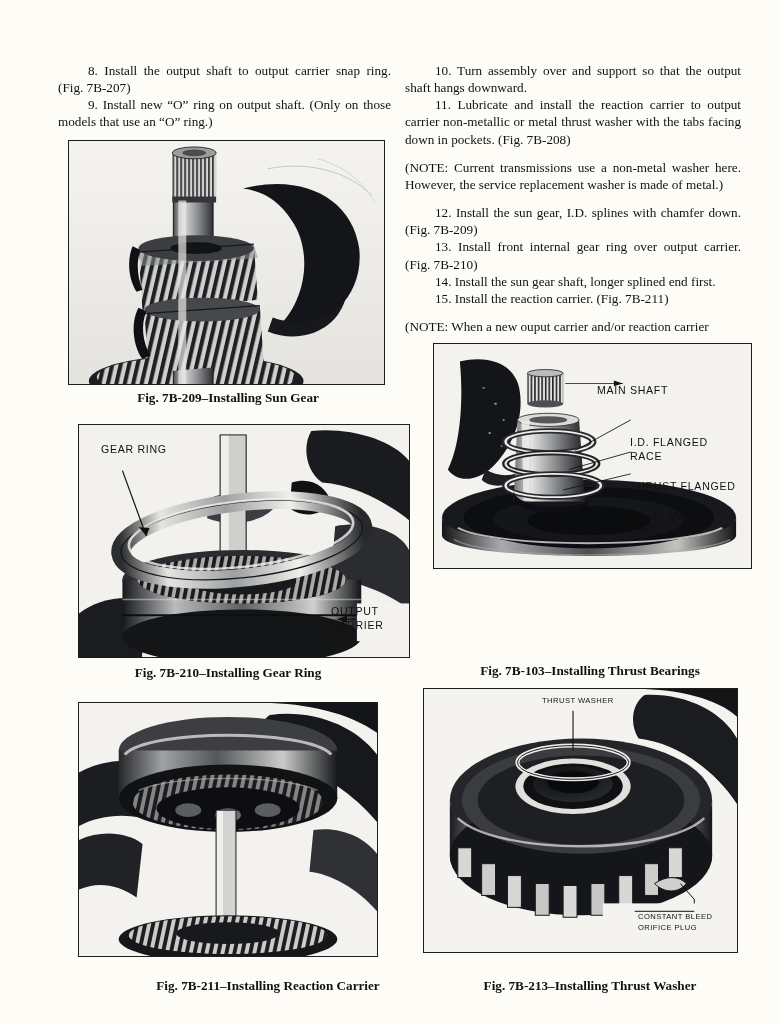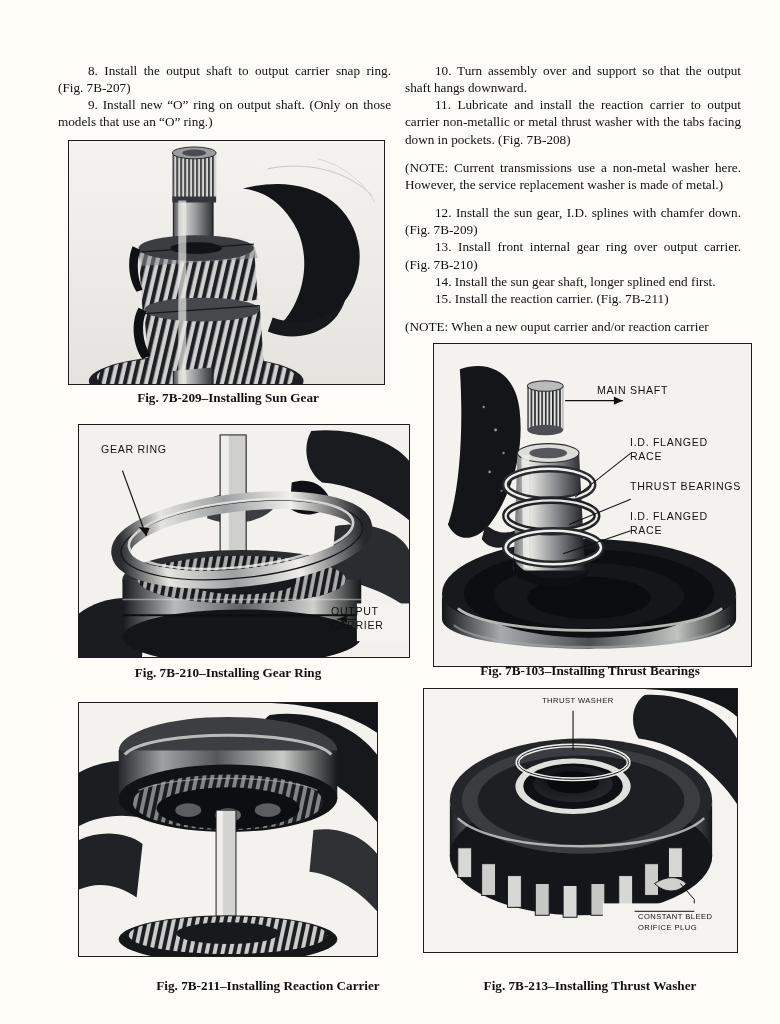--- a/index.html
+++ b/index.html
@@ -59,21 +59,21 @@
   }
   .lbl.sm{font-size:7.6px;letter-spacing:.45px;}
 
   
   #fig209{left:68px;top:140px;width:317px;height:245px;}
   #cap209{top:390px;left:58px;width:340px;}
   #fig210{left:78px;top:424px;width:304px;height:234px;padding-left:28px;}
   #cap210{top:665px;left:58px;width:340px;}
   #fig211{left:78px;top:702px;width:300px;height:255px;}
   #cap211{top:978px;left:48px;width:440px;}
-  #fig212{left:433px;top:343px;width:319px;height:324px;border-radius:23px;}
+  #fig212{left:433px;top:343px;width:319px;height:226px;border-radius:23px;}
   #cap212{top:663px;left:420px;width:340px;}
   #fig213{left:423px;top:688px;width:315px;height:265px;}
   #cap213{top:978px;left:420px;width:340px;}
 </style>
 </head>
 <body>
 
 <div class="page">
 
 
@@ -350,21 +350,21 @@
           <path d="M132 54 L190 54" stroke="#111" stroke-width="1.2"></path>
           <path d="M190 54 l-9 -4 l0 8 z" fill="#111"></path>
           <path d="M198 104 L142 146" stroke="#111" stroke-width="1"></path>
           <path d="M198 148 L136 172" stroke="#111" stroke-width="1"></path>
           <path d="M198 178 L130 200" stroke="#111" stroke-width="1"></path>
         </svg>
       </div>
       <div class="lbl" style="left:163px;top:40px;">MAIN SHAFT</div>
       <div class="lbl" style="left:196px;top:92px;">I.D. FLANGED</div>
       <div class="lbl" style="left:196px;top:106px;">RACE</div>
-      <div class="lbl" style="left:196px;top:136px;">THRUST BEARINGS</div>
+      <div class="lbl" style="left:196px;top:136px;">THRUST FLANGED</div>
       <div class="lbl" style="left:196px;top:166px;">I.D. FLANGED</div>
       <div class="lbl" style="left:196px;top:180px;">RACE</div>
     </div>
   </div>
   <div class="caption" id="cap212">Fig. 7B-103–Installing Thrust Bearings</div>
 
   <div class="figure" id="fig213">
     <div class="frame">
       <div class="photo">
         <svg viewBox="0 0 315 265" preserveAspectRatio="none">

